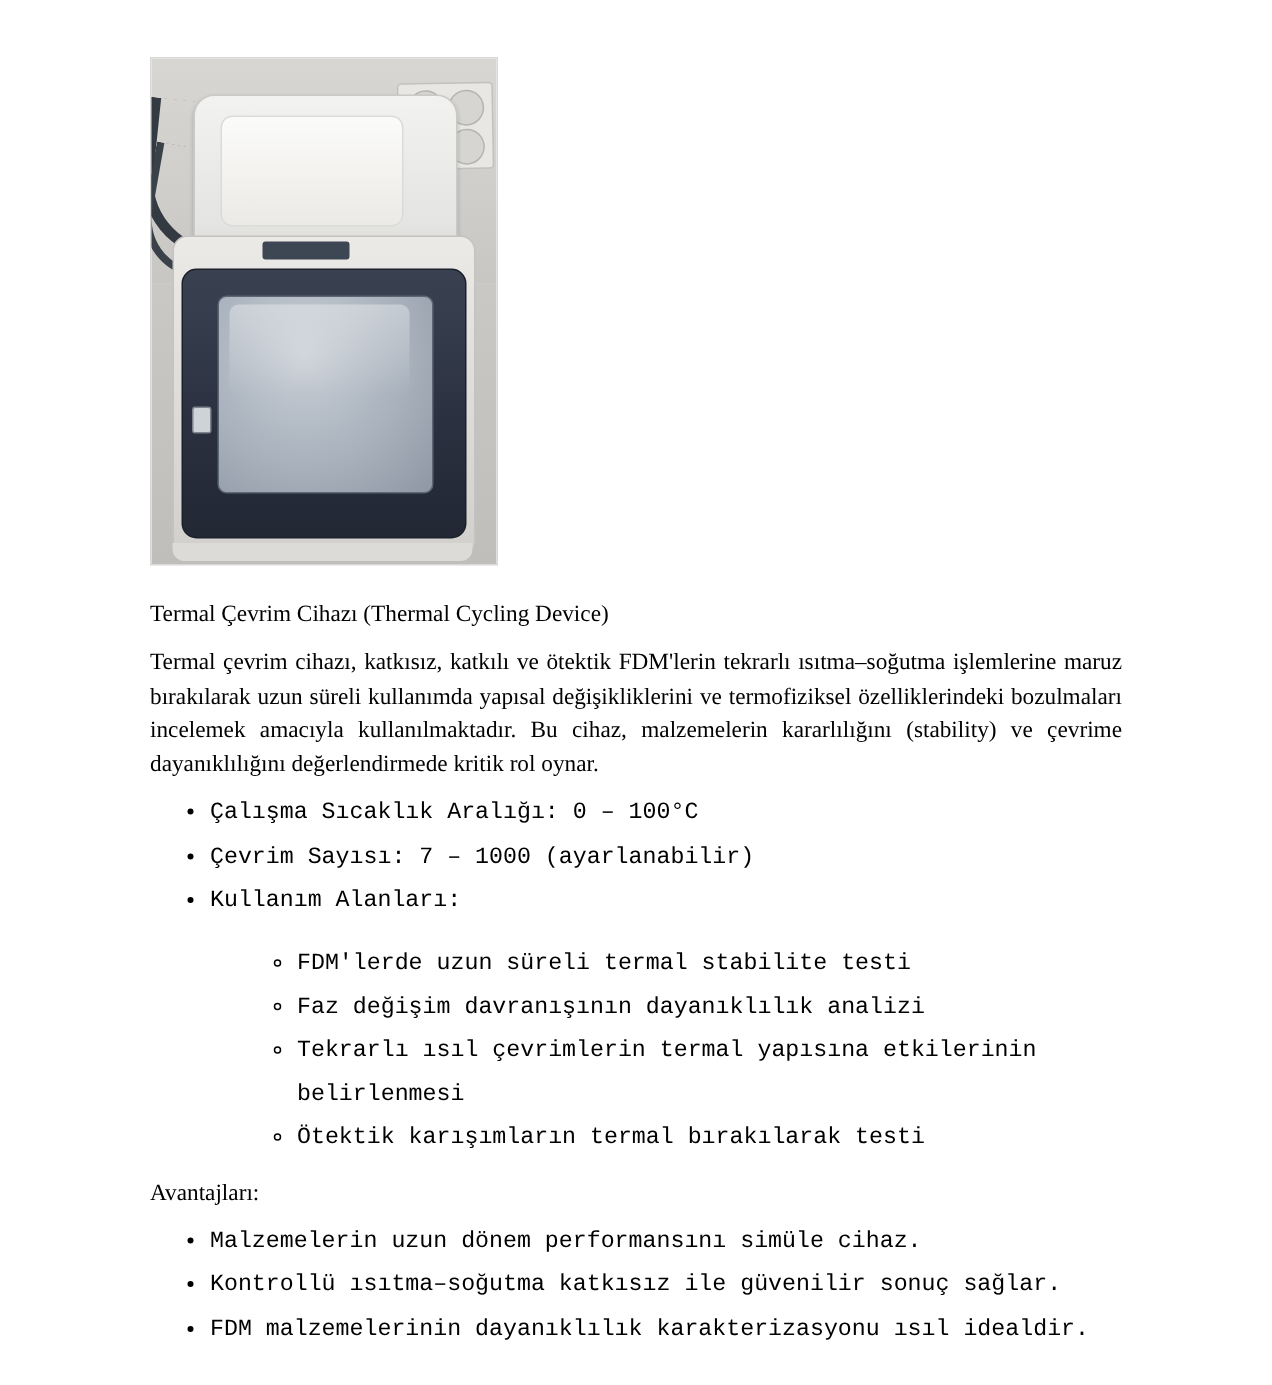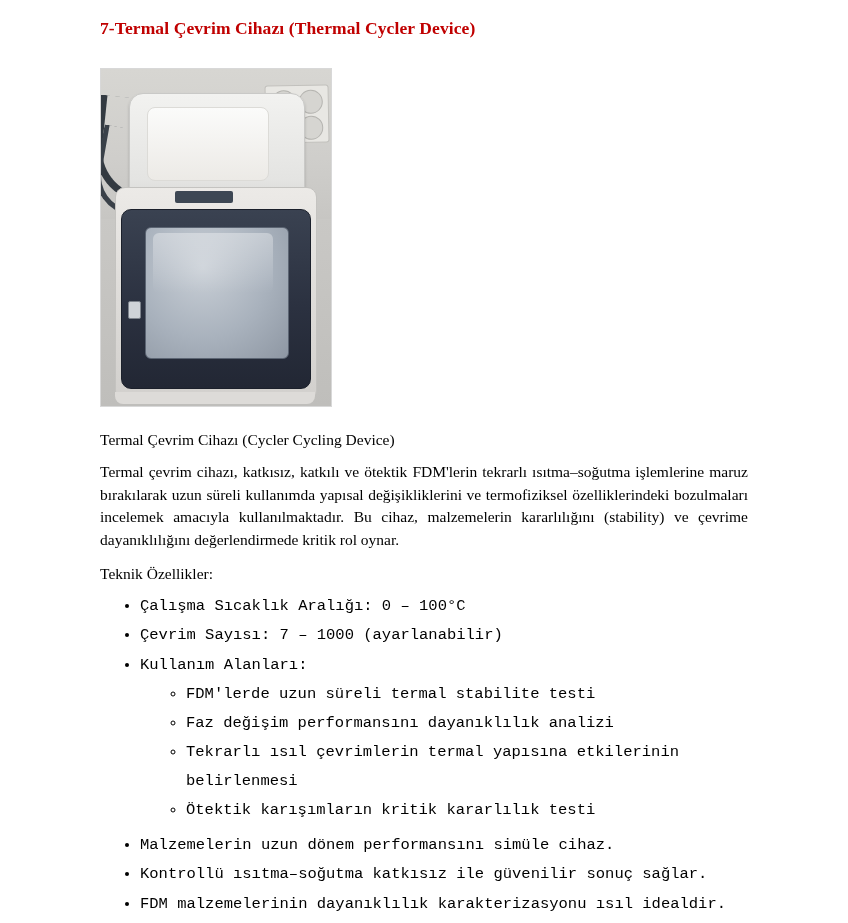--- a/index.html
+++ b/index.html
@@ -194,35 +194,34 @@
     margin: 6px 0 0 0;
     padding-left: 40px;
     list-style-type: disc;
     font-family: Liberation Mono, monospace;
   }
   ul.bullets > li {
     font-size: 15.5px;
     line-height: 1.9;
   }
   ul.sub {
-    margin: 0;
+    margin: 12px;
     padding-left: 46px;
     list-style-type: circle;
   }
   ul.sub > li {
     font-size: 15.5px;
     line-height: 1.87;
   }
 </style>
 </head>
 <body>
 
 <div class="page">
 
-  <h1 class="doc-title">7-Termal Çevrim Cihazı (Thermal Cycler Device)</h1>
 
   <div class="figure">
     <div class="photo">
       <div class="wall"></div>
       <div class="wall-lower"></div>
       <div class="strip">
         <span class="socket s1"></span>
         <span class="socket s2"></span>
         <span class="socket s3"></span>
         <span class="socket s4"></span>
@@ -234,52 +233,52 @@
       <div class="body"></div>
       <div class="badge"></div>
       <div class="panel"></div>
       <div class="screen"></div>
       <div class="screen-gloss"></div>
       <div class="usb"></div>
       <div class="base"></div>
     </div>
   </div>
 
-  <p class="caption">Termal Çevrim Cihazı (Cycler Cycling Device)</p>
+  <p class="caption">Termal Çevrim Cihazı (Thermal Cycling Device)</p>
 
   <p class="para">Termal çevrim cihazı, katkısız, katkılı ve ötektik FDM'lerin tekrarlı ısıtma–soğutma işlemlerine maruz bırakılarak uzun süreli kullanımda yapısal değişikliklerini ve termofiziksel özelliklerindeki bozulmaları incelemek amacıyla kullanılmaktadır. Bu cihaz, malzemelerin kararlılığını (stability) ve çevrime dayanıklılığını değerlendirmede kritik rol oynar.</p>
 
-  <p class="lead">Teknik Özellikler:</p>
 
   <ul class="bullets">
     <li>
       <span>Çalışma Sıcaklık Aralığı: 0 – 100°C</span>
     </li>
     <li>
       <span>Çevrim Sayısı: 7 – 1000 (ayarlanabilir)</span>
     </li>
     <li>
       <span>Kullanım Alanları:</span>
       <ul class="sub">
         <li>
           <span>FDM'lerde uzun süreli termal stabilite testi</span>
         </li>
         <li>
-          <span>Faz değişim performansını dayanıklılık analizi</span>
+          <span>Faz değişim davranışının dayanıklılık analizi</span>
         </li>
         <li>
           <span>Tekrarlı ısıl çevrimlerin termal yapısına etkilerinin belirlenmesi</span>
         </li>
         <li>
-          <span>Ötektik karışımların kritik kararlılık testi</span>
+          <span>Ötektik karışımların termal bırakılarak testi</span>
         </li>
       </ul>
     </li>
   </ul>
 
+  <p class="lead">Avantajları:</p>
 
   <ul class="bullets">
     <li>
       <span>Malzemelerin uzun dönem performansını simüle cihaz.</span>
     </li>
     <li>
       <span>Kontrollü ısıtma–soğutma katkısız ile güvenilir sonuç sağlar.</span>
     </li>
     <li>
       <span>FDM malzemelerinin dayanıklılık karakterizasyonu ısıl idealdir.</span>

